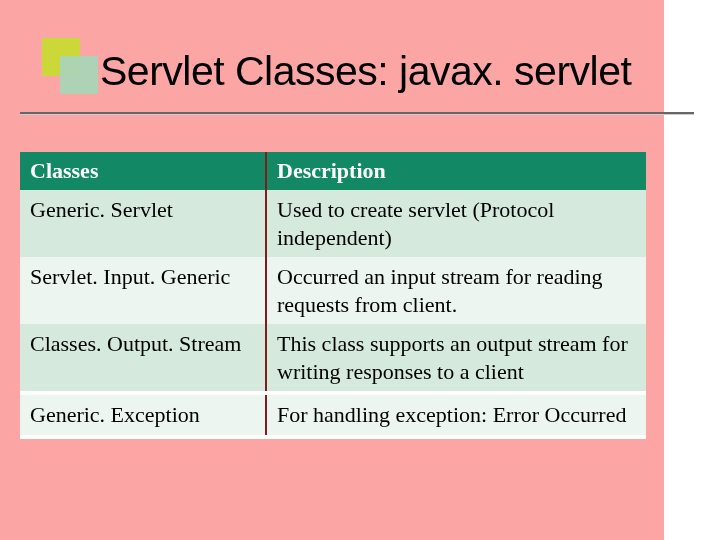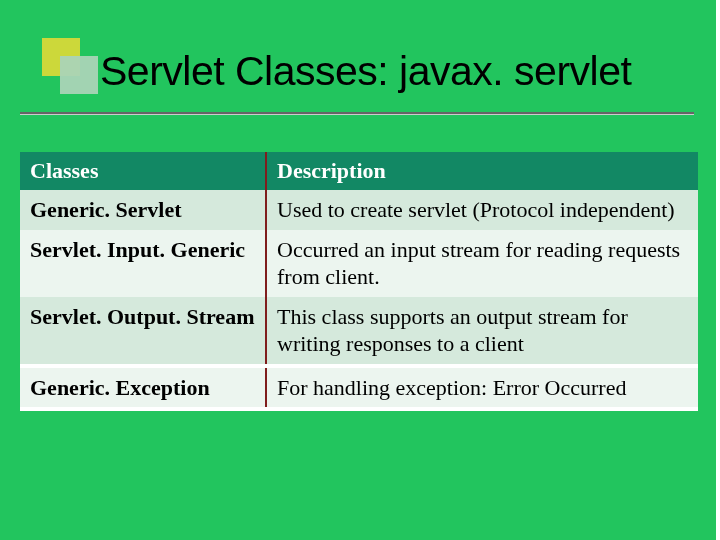--- a/index.html
+++ b/index.html
@@ -1,29 +1,29 @@
 <!DOCTYPE html>
 <html><head>
 <meta charset="utf-8">
 <style>
   * { margin: 0; padding: 0; box-sizing: border-box; }
   html, body { width: 720px; height: 540px; background: #fff; font-family: Georgia, 'Times New Roman', serif; }
-  .slide { width: 716px; height: 540px; position: relative; background: #22c55e; padding-top: 56px; }
+  .slide { width: 664px; height: 540px; position: relative; background: #fca5a5; padding-top: 56px; }
   .title-area { position: relative; height: 72px; }
   .square-back { position: absolute; left: 42px; top: -18px; width: 38px; height: 38px; background: #ccd83a; z-index: 1; }
   .square-front { position: absolute; left: 60px; top: 0px; width: 38px; height: 38px; background: #aad4b6; z-index: 2; opacity: 0.95; }
   .title-text { position: absolute; left: 100px; top: -8px; font-size: 41px; color: #000; font-family: Verdana, Arial, sans-serif; z-index: 3; letter-spacing: -0.5px; }
   .rule { position: absolute; left: 20px; top: 56px; width: 674px; height: 3px; background: linear-gradient(to bottom, #666 0%, #666 50%, #ccc 50%, #ccc 100%); }
   .table-wrap { padding: 24px 18px 0 20px; }
   table { width: 100%; border-collapse: collapse; font-size: 22px; }
   th { background: #128864; color: #fff; text-align: left; font-weight: bold; padding: 6px 10px 6px 10px; vertical-align: top; }
   td { padding: 6px 10px 6px 10px; vertical-align: top; color: #000; line-height: 1.25; }
   tr.odd td { background: #d5e9dc; }
   tr.even td { background: #ecf5ef; }
-  td.cls { font-weight: bold; width: 246px; }
+  td.cls { font-weight: normal; width: 246px; }
   .row-gap td { height: 4px; padding: 0; background: #fff !important; }
   th:first-child, td.cls { border-right: 2px solid #7f1d1d; }
 </style>
 </head>
 <body>
 
 <div class="slide">
   <div class="title-area">
     <div class="square-back"></div>
     <div class="square-front"></div>
@@ -42,21 +42,21 @@
       <tbody>
         <tr class="odd">
           <td class="cls">Generic. Servlet</td>
           <td>Used to create servlet (Protocol independent)</td>
         </tr>
         <tr class="even">
           <td class="cls">Servlet. Input. Generic</td>
           <td>Occurred an input stream for reading requests from client.</td>
         </tr>
         <tr class="odd">
-          <td class="cls">Servlet. Output. Stream</td>
+          <td class="cls">Classes. Output. Stream</td>
           <td>This class supports an output stream for writing  responses to a client</td>
         </tr>
         <tr class="row-gap">
             <td></td>
             <td></td>
           </tr>
         <tr class="even">
           <td class="cls">Generic. Exception</td>
           <td>For handling exception: Error Occurred</td>
         </tr>

